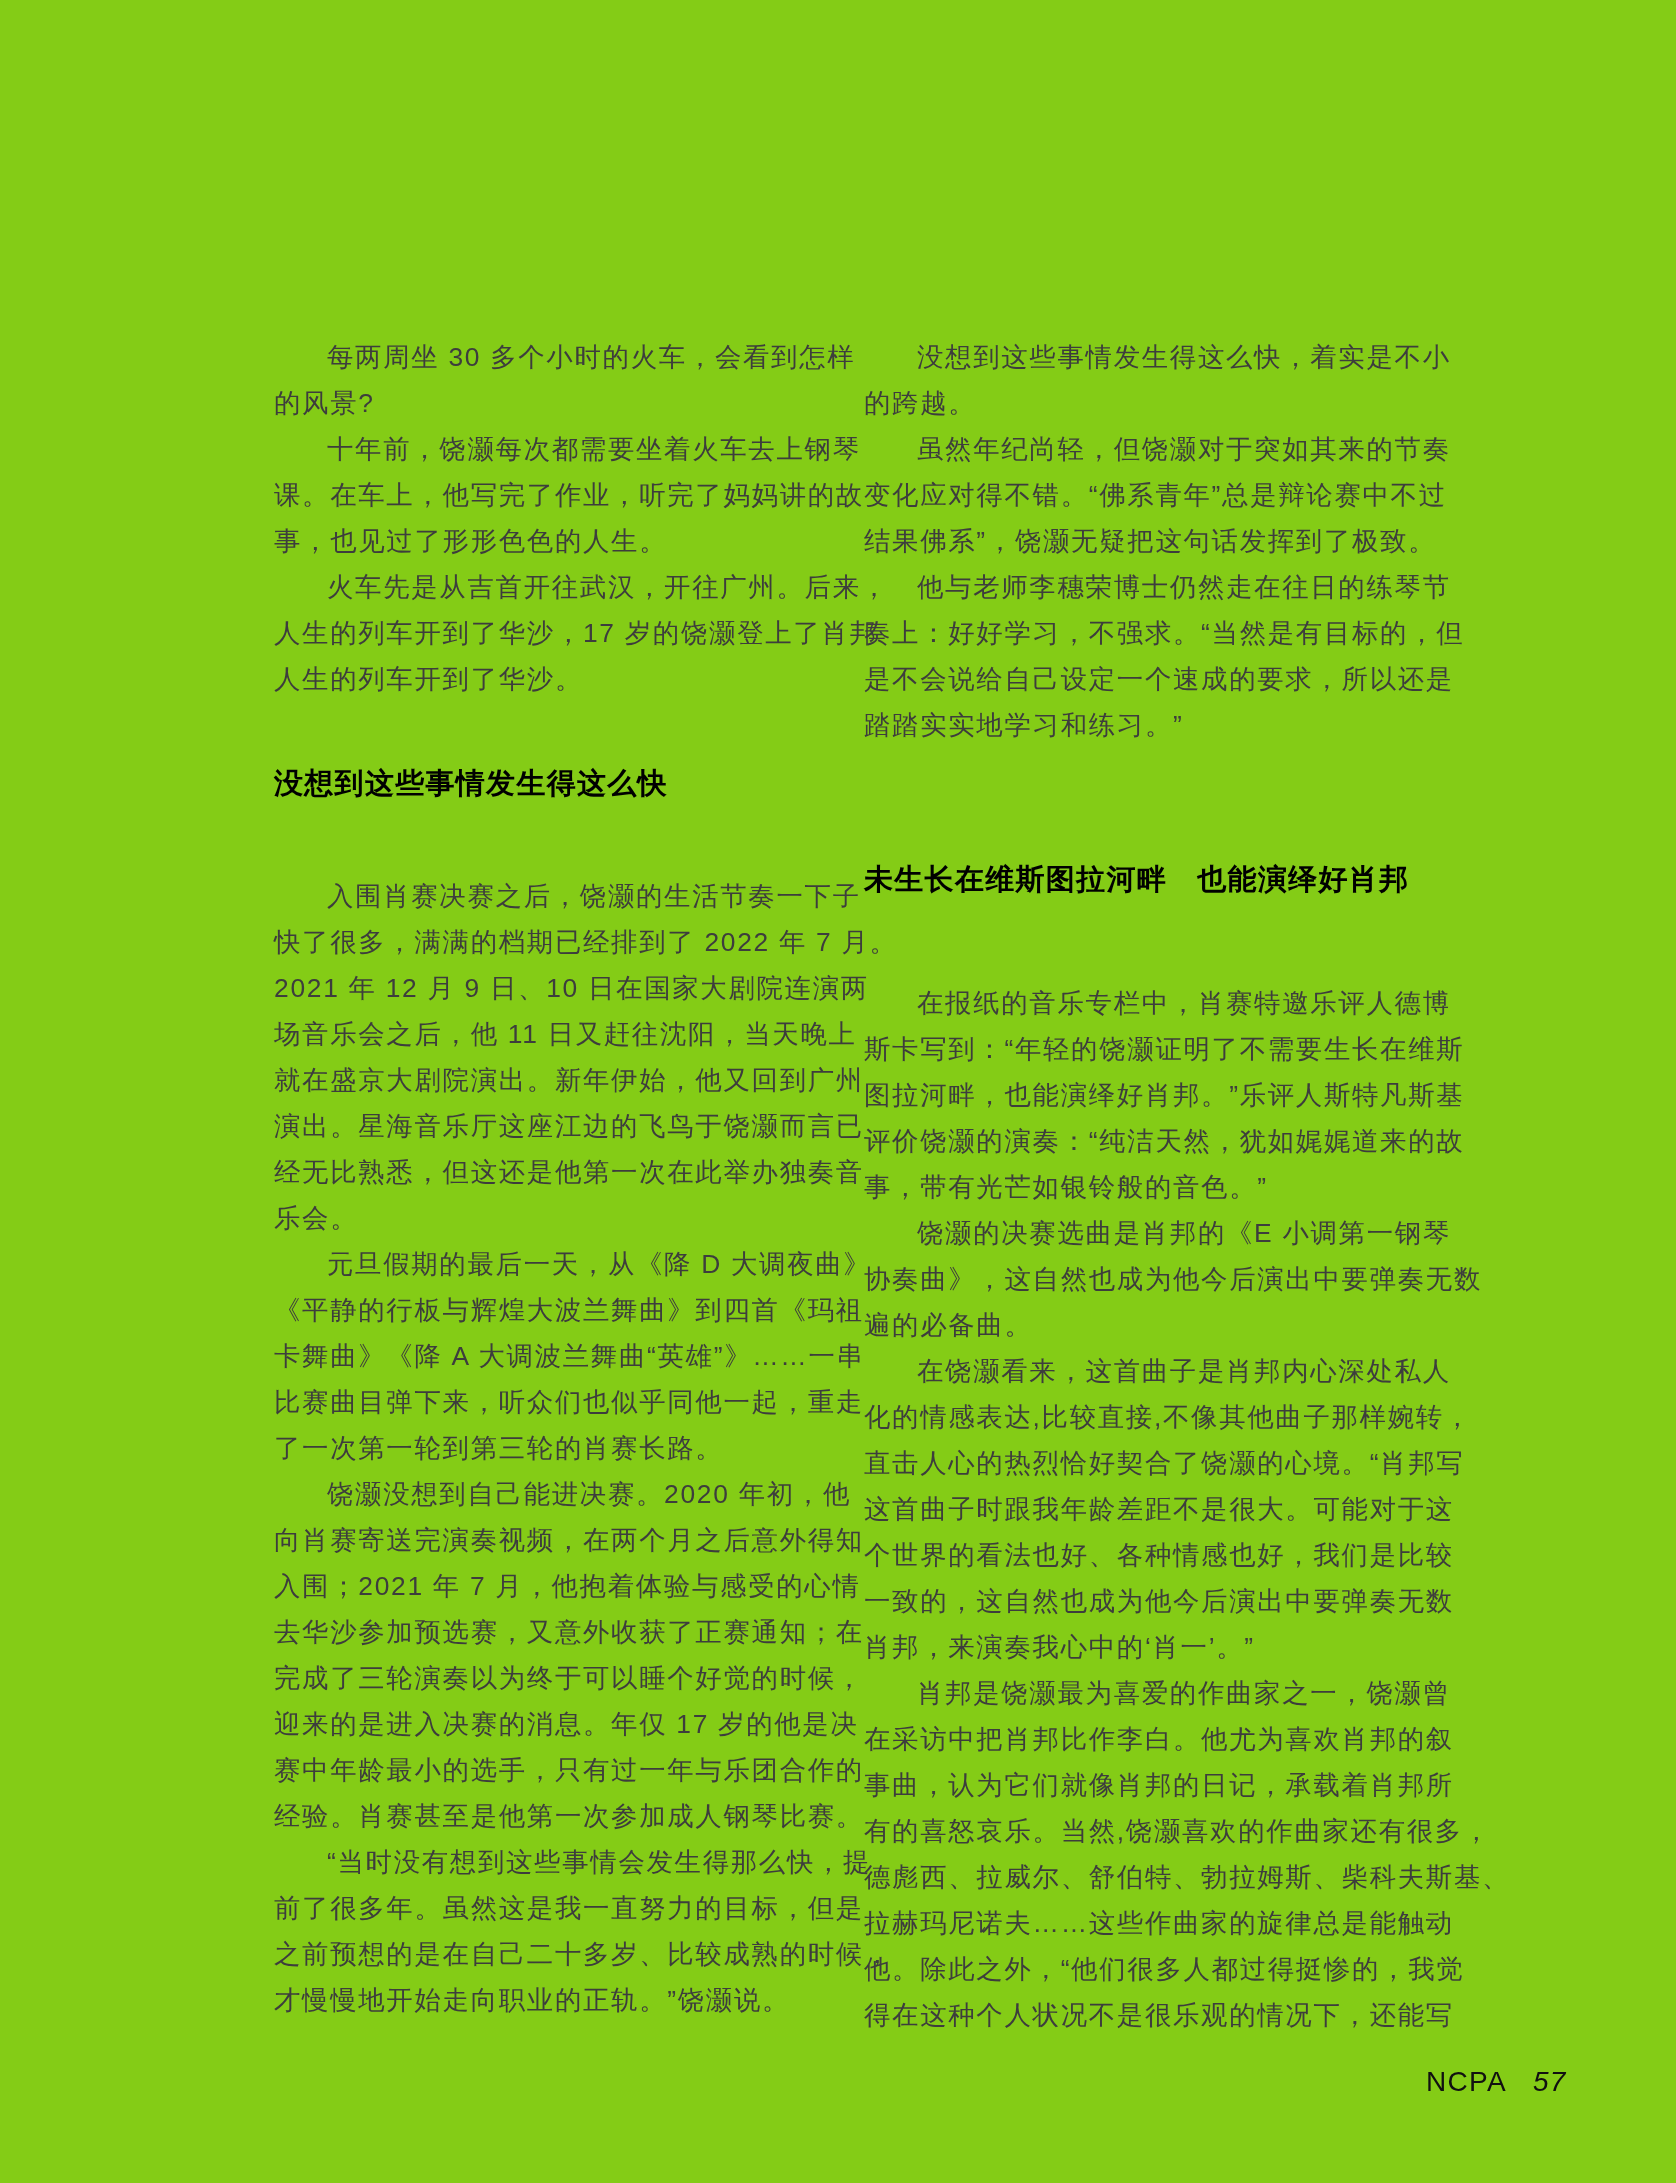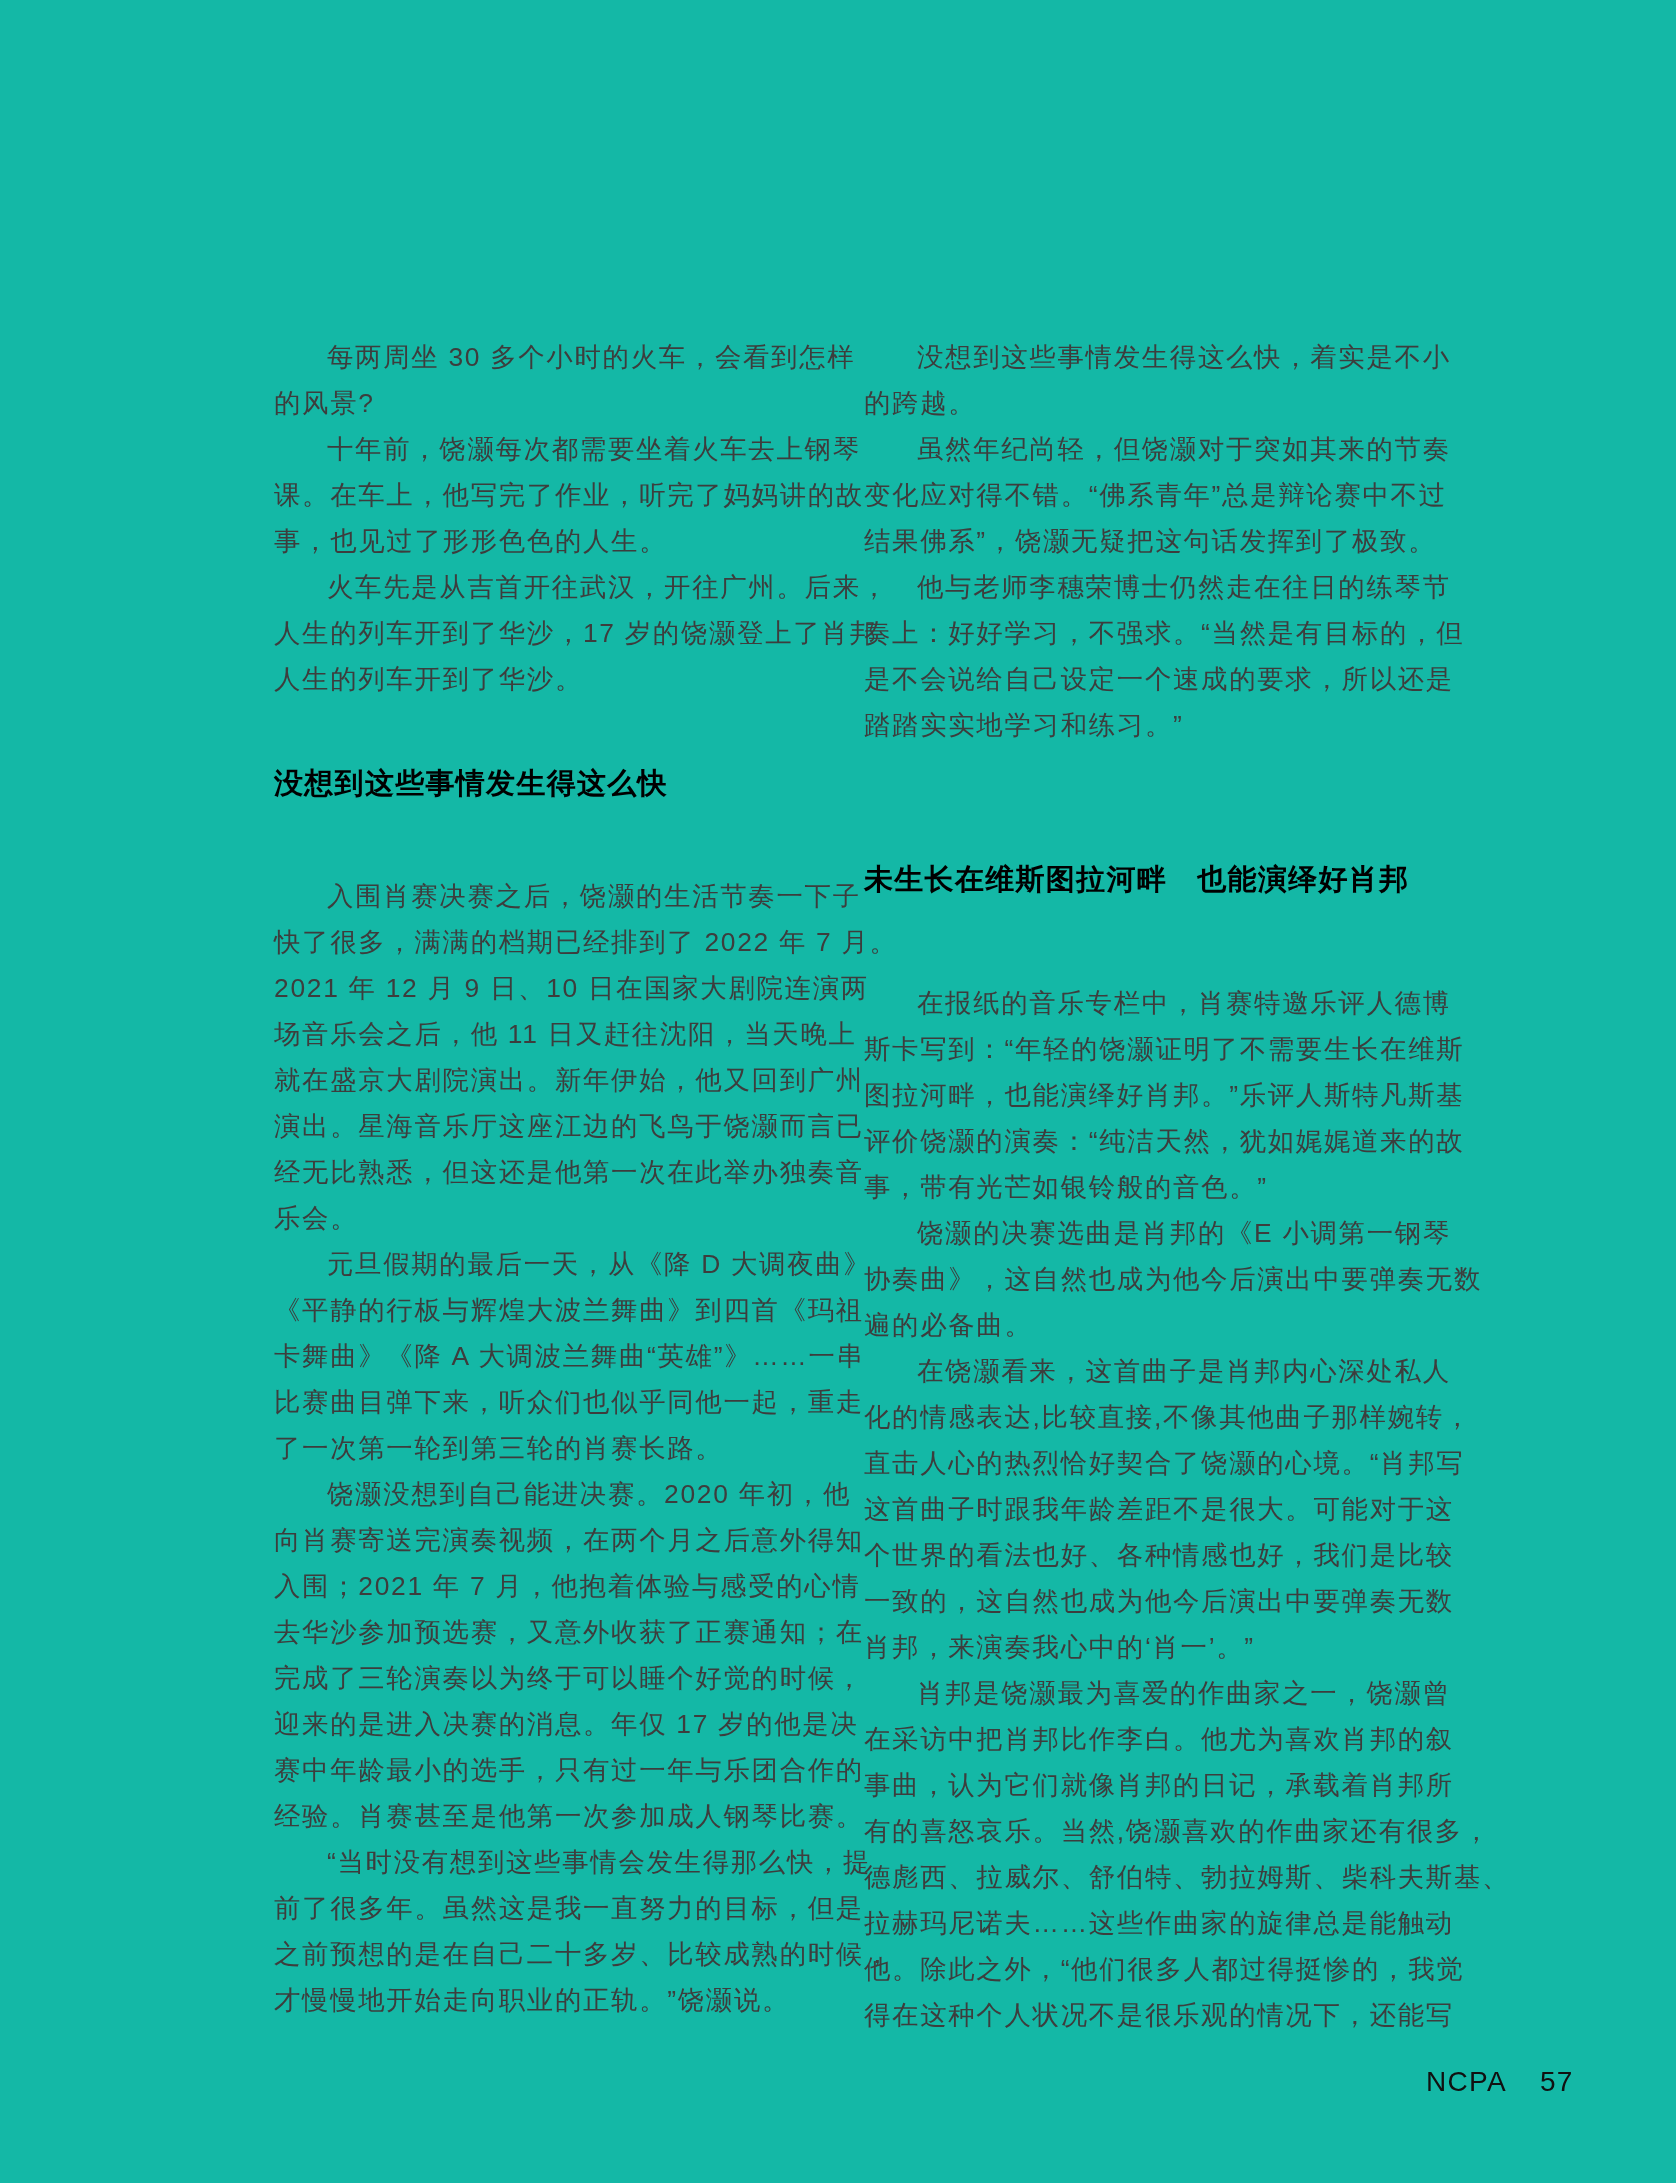--- a/index.html
+++ b/index.html
@@ -4,21 +4,21 @@
 <style>
   html, body {
     margin: 0;
     padding: 0;
     background: #e8e8e8;
   }
   .page {
     position: relative;
     width: 1676px;
     height: 2183px;
-    background: #14b8a6;
+    background: #84cc16;
     overflow: hidden;
     font-family: "Liberation Sans", sans-serif;
   }
   
   .text-block {
     position: absolute;
     color: #3d3d3d;
     font-size: 26.4px;
     font-weight: 400;
     line-height: 46px;
@@ -53,21 +53,22 @@
     position: absolute;
     left: 1426px;
     top: 2066px;
     color: #111111;
     font-size: 28px;
     font-weight: 400;
     letter-spacing: 1.3px;
     white-space: pre;
   }
   .page-footer .page-number {
-    margin-left: 33px;
+    margin-left: 26px;
+    font-style: italic;
   }
 </style>
 </head>
 <body>
 
 <div class="page">
 
   <div class="text-block" id="left-intro">
       <div class="line indent">每两周坐 30 多个小时的火车，会看到怎样</div>
       <div class="line">的风景?</div>

